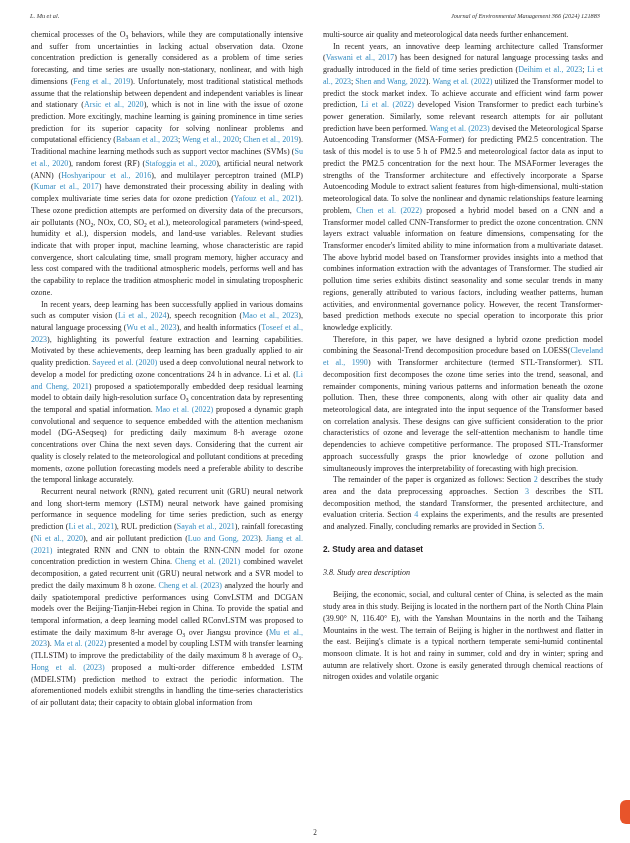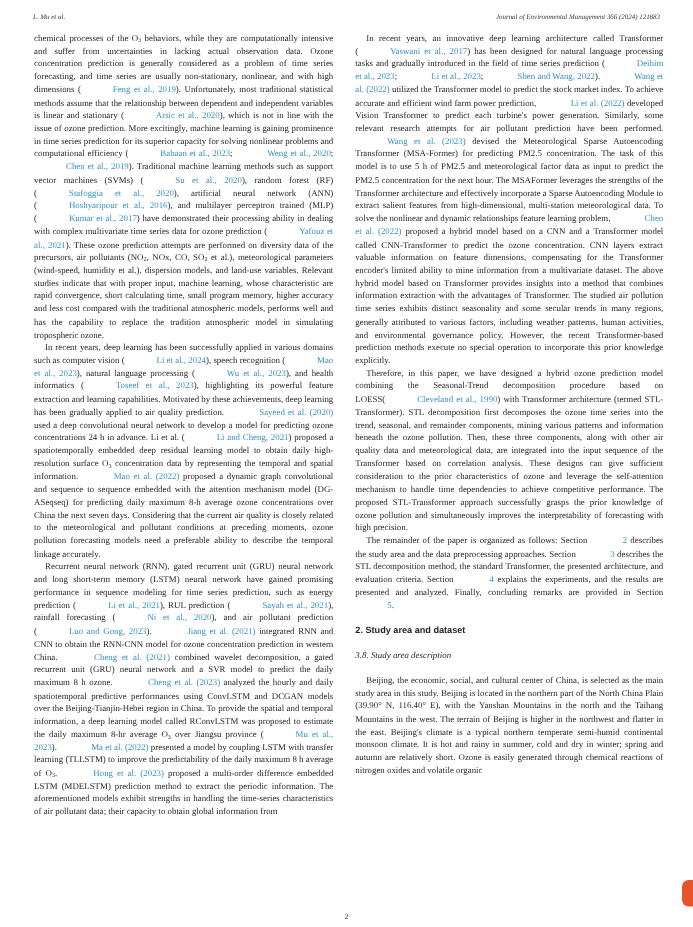--- a/index.html
+++ b/index.html
@@ -9,21 +9,21 @@
          font-family: "Liberation Serif", serif; font-style: italic; font-size: 6.3px; color: #333; }
   .running-head .left { position: absolute; left: 0; top: 0; }
   .running-head .right { position: absolute; right: 0; top: 0; }
   .col { position: absolute; top: 29px; width: 272px;
          font-family: "Liberation Serif", serif; font-size: 8.05px; line-height: 11.72px;
          text-align: justify; hyphens: manual; }
   .col.left { left: 31px; }
   .col.right { left: 323px; width: 280px; }
   .col p { margin: 0; text-indent: 10px; }
   .col p.noindent { text-indent: 0; }
-  .ref { color: #3a8fc2; margin-left: 29px; }
+  .ref { color: #3a8fc2; }
   sub { font-size: 5.6px; vertical-align: -1.5px; line-height: 0; }
   h2.sec { font-family: Liberation Sans, sans-serif; font-weight: bold; font-size: 8.3px; margin: 11px 0 11px 0; }
   h3.subsec { font-family: "Liberation Serif", serif; font-style: italic; font-weight: normal; font-size: 8.1px; margin: 0 0 11px 0; }
   .page-num { position: absolute; left: 0; right: 0; top: 829px; text-align: center;
          font-family: "Liberation Serif", serif; font-size: 7.2px; color: #333; }
   .float-widget { position: absolute; right: 0; top: 800px; width: 10px; height: 24px;
          background: #e8542a; border-radius: 6px 0 0 6px; }
 </style>
 </head>
 <body>
@@ -35,20 +35,21 @@
 
 <div class="col left">
   <p class="noindent"><span>chemical processes of the O</span><sub>3</sub><span> behaviors, while they are computationally intensive and suffer from uncertainties in lacking actual observation data. Ozone concentration prediction is generally considered as a problem of time series forecasting, and time series are usually non-stationary, nonlinear, and with high dimensions (</span><a class="ref">Feng et al., 2019</a><span>). Unfortunately, most traditional statistical methods assume that the relationship between dependent and independent variables is linear and stationary (</span><a class="ref">Arsic et al., 2020</a><span>), which is not in line with the issue of ozone prediction. More excitingly, machine learning is gaining prominence in time series prediction for its superior capacity for solving nonlinear problems and computational efficiency (</span><a class="ref">Babaan et al., 2023</a><span>; </span><a class="ref">Weng et al., 2020</a><span>; </span><a class="ref">Chen et al., 2019</a><span>). Traditional machine learning methods such as support vector machines (SVMs) (</span><a class="ref">Su et al., 2020</a><span>), random forest (RF) (</span><a class="ref">Stafoggia et al., 2020</a><span>), artificial neural network (ANN) (</span><a class="ref">Hoshyaripour et al., 2016</a><span>), and multilayer perceptron trained (MLP) (</span><a class="ref">Kumar et al., 2017</a><span>) have demonstrated their processing ability in dealing with complex multivariate time series data for ozone prediction (</span><a class="ref">Yafouz et al., 2021</a><span>). These ozone prediction attempts are performed on diversity data of the precursors, air pollutants (NO</span><sub>2</sub><span>, NOx, CO, SO</span><sub>2</sub><span> et al.), meteorological parameters (wind-speed, humidity et al.), dispersion models, and land-use variables. Relevant studies indicate that with proper input, machine learning, whose characteristic are rapid convergence, short calculating time, small program memory, higher accuracy and less cost compared with the traditional atmospheric models, performs well and has the capability to replace the tradition atmospheric model in simulating tropospheric ozone.</span></p>
 
   <p><span>In recent years, deep learning has been successfully applied in various domains such as computer vision (</span><a class="ref">Li et al., 2024</a><span>), speech recognition (</span><a class="ref">Mao et al., 2023</a><span>), natural language processing (</span><a class="ref">Wu et al., 2023</a><span>), and health informatics (</span><a class="ref">Toseef et al., 2023</a><span>), highlighting its powerful feature extraction and learning capabilities. Motivated by these achievements, deep learning has been gradually applied to air quality prediction. </span><a class="ref">Sayeed et al. (2020)</a><span> used a deep convolutional neural network to develop a model for predicting ozone concentrations 24 h in advance. Li et al. (</span><a class="ref">Li and Cheng, 2021</a><span>) proposed a spatiotemporally embedded deep residual learning model to obtain daily high-resolution surface O</span><sub>3</sub><span> concentration data by representing the temporal and spatial information. </span><a class="ref">Mao et al. (2022)</a><span> proposed a dynamic graph convolutional and sequence to sequence embedded with the attention mechanism model (DG-ASeqseq) for predicting daily maximum 8-h average ozone concentrations over China the next seven days. Considering that the current air quality is closely related to the meteorological and pollutant conditions at preceding moments, ozone pollution forecasting models need a preferable ability to describe the temporal linkage accurately.</span></p>
 
   <p><span>Recurrent neural network (RNN), gated recurrent unit (GRU) neural network and long short-term memory (LSTM) neural network have gained promising performance in sequence modeling for time series prediction, such as energy prediction (</span><a class="ref">Li et al., 2021</a><span>), RUL prediction (</span><a class="ref">Sayah et al., 2021</a><span>), rainfall forecasting (</span><a class="ref">Ni et al., 2020</a><span>), and air pollutant prediction (</span><a class="ref">Luo and Gong, 2023</a><span>). </span><a class="ref">Jiang et al. (2021)</a><span> integrated RNN and CNN to obtain the RNN-CNN model for ozone concentration prediction in western China. </span><a class="ref">Cheng et al. (2021)</a><span> combined wavelet decomposition, a gated recurrent unit (GRU) neural network and a SVR model to predict the daily maximum 8 h ozone. </span><a class="ref">Cheng et al. (2023)</a><span> analyzed the hourly and daily spatiotemporal predictive performances using ConvLSTM and DCGAN models over the Beijing-Tianjin-Hebei region in China. To provide the spatial and temporal information, a deep learning model called RConvLSTM was proposed to estimate the daily maximum 8-hr average O</span><sub>3</sub><span> over Jiangsu province (</span><a class="ref">Mu et al., 2023</a><span>). </span><a class="ref">Ma et al. (2022)</a><span> presented a model by coupling LSTM with transfer learning (TLLSTM) to improve the predictability of the daily maximum 8 h average of O</span><sub>3</sub><span>. </span><a class="ref">Hong et al. (2023)</a><span> proposed a multi-order difference embedded LSTM (MDELSTM) prediction method to extract the periodic information. The aforementioned models exhibit strengths in handling the time-series characteristics of air pollutant data; their capacity to obtain global information from</span></p>
 </div>
 
 <div class="col right">
+  <p class="noindent">multi-source air quality and meteorological data needs further enhancement.</p>
 
   <p><span>In recent years, an innovative deep learning architecture called Transformer (</span><a class="ref">Vaswani et al., 2017</a><span>) has been designed for natural language processing tasks and gradually introduced in the field of time series prediction (</span><a class="ref">Deihim et al., 2023</a><span>; </span><a class="ref">Li et al., 2023</a><span>; </span><a class="ref">Shen and Wang, 2022</a><span>). </span><a class="ref">Wang et al. (2022)</a><span> utilized the Transformer model to predict the stock market index. To achieve accurate and efficient wind farm power prediction, </span><a class="ref">Li et al. (2022)</a><span> developed Vision Transformer to predict each turbine's power generation. Similarly, some relevant research attempts for air pollutant prediction have been performed. </span><a class="ref">Wang et al. (2023)</a><span> devised the Meteorological Sparse Autoencoding Transformer (MSA-Former) for predicting PM2.5 concentration. The task of this model is to use 5 h of PM2.5 and meteorological factor data as input to predict the PM2.5 concentration for the next hour. The MSAFormer leverages the strengths of the Transformer architecture and effectively incorporate a Sparse Autoencoding Module to extract salient features from high-dimensional, multi-station meteorological data. To solve the nonlinear and dynamic relationships feature learning problem, </span><a class="ref">Chen et al. (2022)</a><span> proposed a hybrid model based on a CNN and a Transformer model called CNN-Transformer to predict the ozone concentration. CNN layers extract valuable information on feature dimensions, compensating for the Transformer encoder's limited ability to mine information from a multivariate dataset. The above hybrid model based on Transformer provides insights into a method that combines information extraction with the advantages of Transformer. The studied air pollution time series exhibits distinct seasonality and some secular trends in many regions, generally attributed to various factors, including weather patterns, human activities, and environmental governance policy. However, the recent Transformer-based prediction methods execute no special operation to incorporate this prior knowledge explicitly.</span></p>
 
   <p><span>Therefore, in this paper, we have designed a hybrid ozone prediction model combining the Seasonal-Trend decomposition procedure based on LOESS(</span><a class="ref">Cleveland et al., 1990</a><span>) with Transformer architecture (termed STL-Transformer). STL decomposition first decomposes the ozone time series into the trend, seasonal, and remainder components, mining various patterns and information beneath the ozone pollution. Then, these three components, along with other air quality data and meteorological data, are integrated into the input sequence of the Transformer based on correlation analysis. These designs can give sufficient consideration to the prior characteristics of ozone and leverage the self-attention mechanism to handle time dependencies to achieve competitive performance. The proposed STL-Transformer approach successfully grasps the prior knowledge of ozone pollution and simultaneously improves the interpretability of forecasting with high precision.</span></p>
 
   <p><span>The remainder of the paper is organized as follows: Section </span><a class="ref">2</a><span> describes the study area and the data preprocessing approaches. Section </span><a class="ref">3</a><span> describes the STL decomposition method, the standard Transformer, the presented architecture, and evaluation criteria. Section </span><a class="ref">4</a><span> explains the experiments, and the results are presented and analyzed. Finally, concluding remarks are provided in Section </span><a class="ref">5</a><span>.</span></p>
 
   <h2 class="sec">2.  Study area and dataset</h2>
   <h3 class="subsec">3.8.  Study area description</h3>
 

